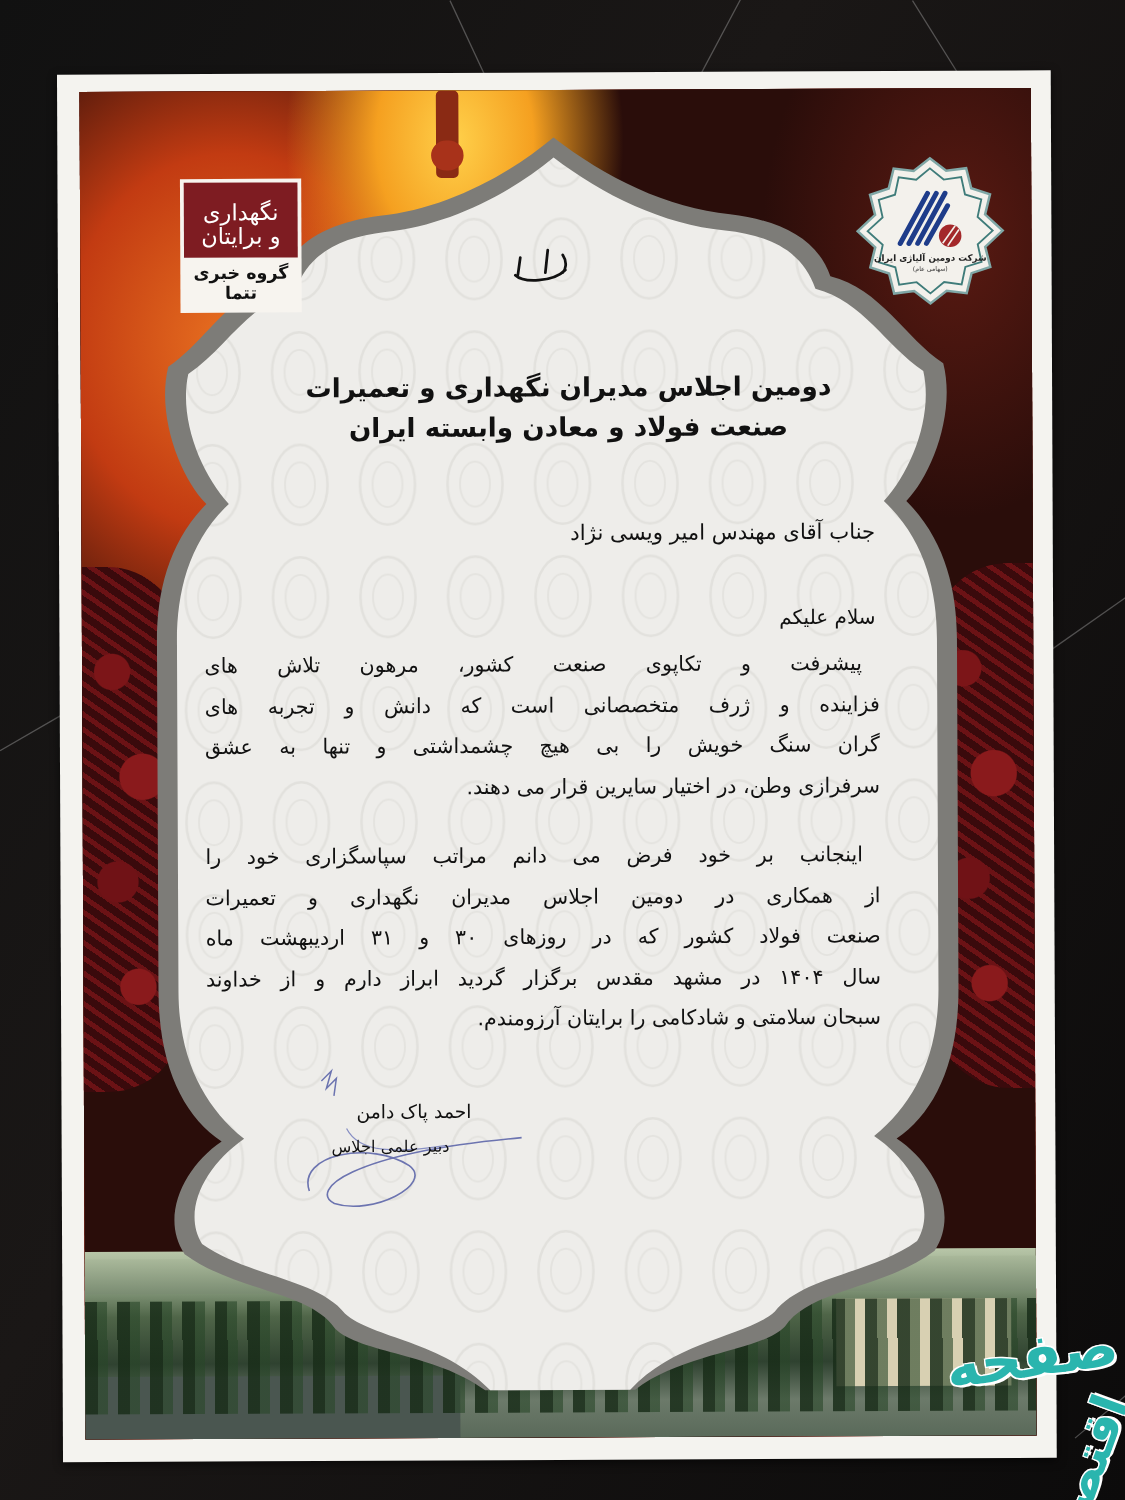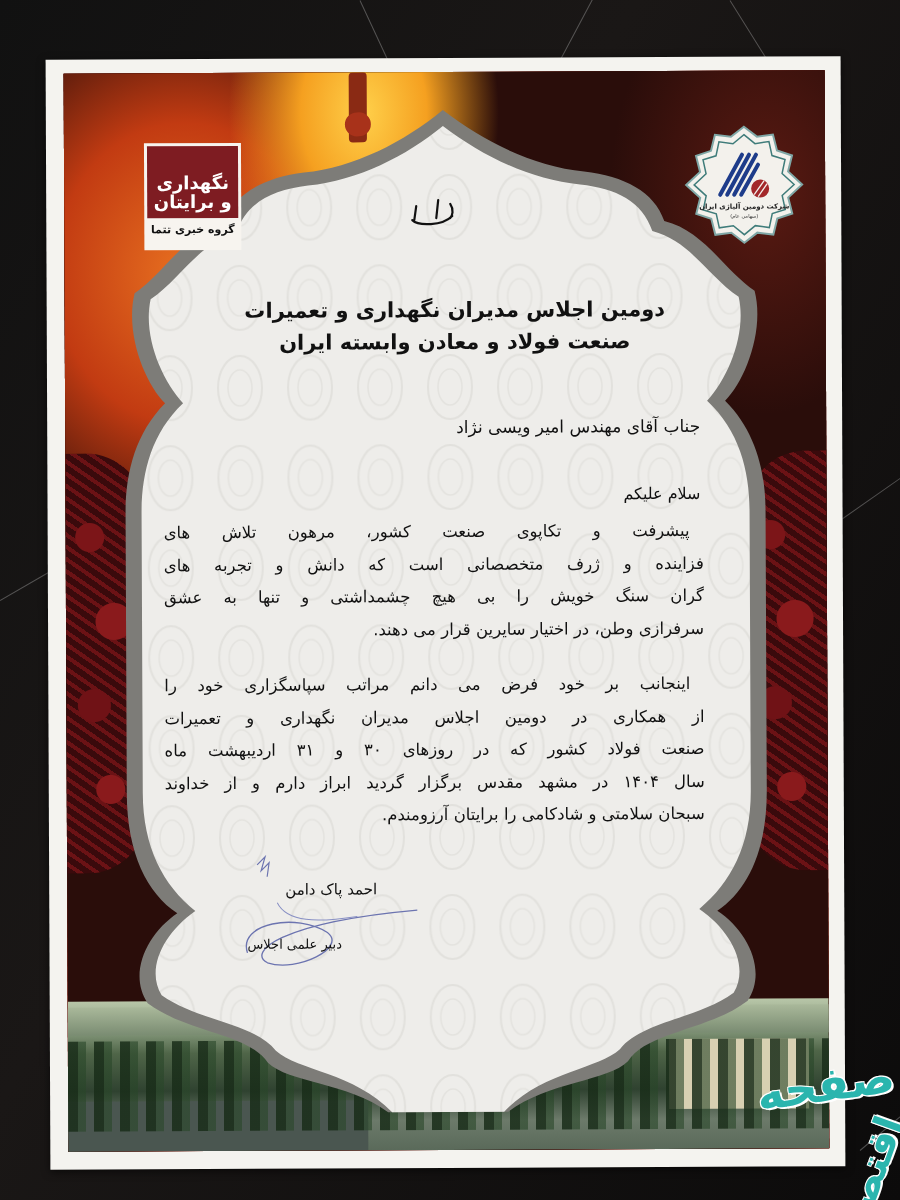--- a/index.html
+++ b/index.html
@@ -32,37 +32,37 @@
   .factory{position:absolute;left:0;right:0;bottom:0;height:150px;
      background:linear-gradient(180deg,#b8c6a8 0%,#8c9f82 18%,#4f6548 35%,#2f4230 60%,#6c7a6a 80%,#5a6a5a 100%);}
   .factory .roof{position:absolute;left:0;right:0;top:6px;height:28px;background:linear-gradient(180deg,#a9b89a,#7a8c72);}
   .factory .bldg{position:absolute;right:20px;top:40px;width:140px;height:70px;background:#d8d0b2;}
   .factory .trees{position:absolute;left:0;right:0;bottom:20px;height:90px;
      background:repeating-linear-gradient(90deg,rgba(25,45,25,.85) 0 10px,rgba(40,70,40,.6) 10px 18px,rgba(20,40,20,.0) 18px 26px);}
   .factory .lawn{position:absolute;left:0;width:300px;bottom:0;height:50px;background:#4a5650;}
   .cartouche-wrap{position:absolute;left:0;top:0;width:759px;height:1078px;}
   .cartouche-wrap svg{position:absolute;left:0;top:0;}
   .logo-left{position:absolute;left:80px;top:70px;width:97px;height:107px;background:#f7f4ef;padding:3px;box-sizing:border-box;}
-  .logo-left .top{background:#7e1c22;height:72px;color:#fff;display:flex;flex-direction:column;align-items:center;justify-content:flex-end;padding-bottom:6px;box-sizing:border-box;font-weight:bold;line-height:1.05;direction:rtl;font-size:18px;}
-  .logo-left .bottom{color:#111;font-size:11px;text-align:center;direction:rtl;padding-top:5px;font-weight:bold;}
+  .logo-left .top{background:#7e1c22;height:60px;color:#fff;display:flex;flex-direction:column;align-items:center;justify-content:flex-end;padding-bottom:6px;box-sizing:border-box;font-weight:normal;line-height:1.05;direction:rtl;font-size:18px;}
+  .logo-left .bottom{color:#111;font-size:14px;text-align:center;direction:rtl;padding-top:5px;font-weight:bold;}
   .logo-right{position:absolute;left:620px;top:54px;width:120px;height:120px;}
   .logo-right .caption{position:absolute;left:0;right:0;top:78px;text-align:center;font-size:7px;color:#222;direction:rtl;font-weight:bold;}
   .logo-right .sub{position:absolute;left:0;right:0;top:88px;text-align:center;font-size:5px;color:#333;direction:rtl;}
   .content{position:absolute;direction:rtl;color:#111;}
   .basmala{position:absolute;left:330px;top:118px;width:80px;height:40px;}
   .title{left:140px;width:500px;top:222px;text-align:center;font-weight:bold;font-size:21px;line-height:32px;font-family:"DejaVu Sans",sans-serif;}
   .recipient{left:140px;width:495px;top:345px;font-size:17px;}
   .greeting{left:140px;width:495px;top:413px;font-size:16px;}
   .body{left:98px;width:540px;font-size:16.5px;line-height:32.5px;text-align:justify;text-align-last:right;}
   .p1{top:444px;}
   .p2{top:597px;}
   .p1 .line,.p2 .line{display:block;text-align:justify;text-align-last:justify;}
   .p1 .line.last,.p2 .line.last{text-align-last:right;}
   .sig-name{left:180px;width:130px;top:808px;font-size:15px;font-weight:normal;text-align:right;}
-  .sig-title{left:180px;width:130px;top:838px;font-size:13px;text-align:left;margin-top:26px;}
+  .sig-title{left:180px;width:130px;top:838px;font-size:13px;text-align:center;}
   .signature{position:absolute;left:170px;top:780px;width:190px;height:120px;}
   .watermark{position:absolute;left:715px;top:1050px;width:190px;height:150px;}
   .watermark .t1,.watermark .t2{position:absolute;color:#2ab5ae;font-weight:bold;direction:rtl;
      text-shadow:2px 2px 0 #fff, -1px -1px 0 #fff,1px -1px 0 #fff,-1px 1px 0 #fff;}
   .watermark .t1{right:10px;top:8px;font-size:46px;transform:rotate(-8deg);}
   .watermark .t2{right:36px;top:60px;font-size:40px;transform:rotate(-70deg);transform-origin:right top;}
 </style>
 </head>
 <body>
 

